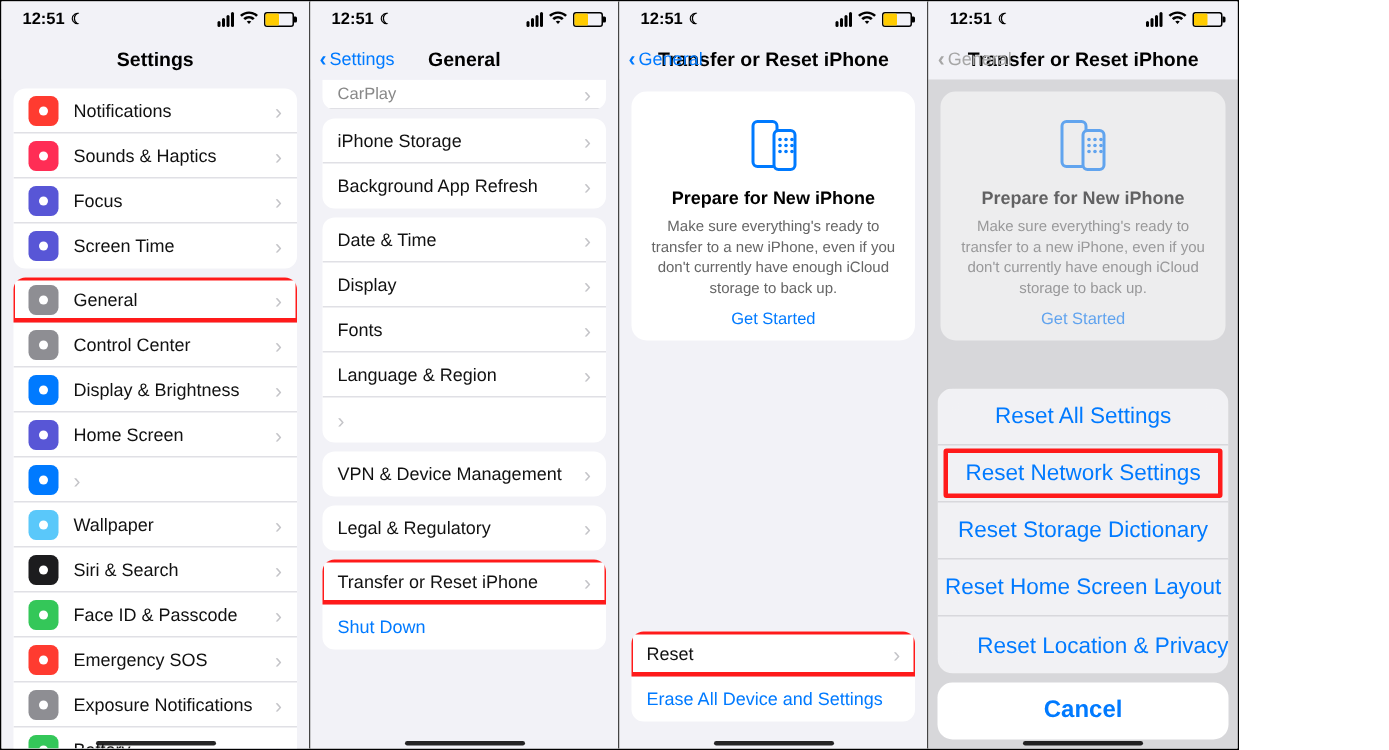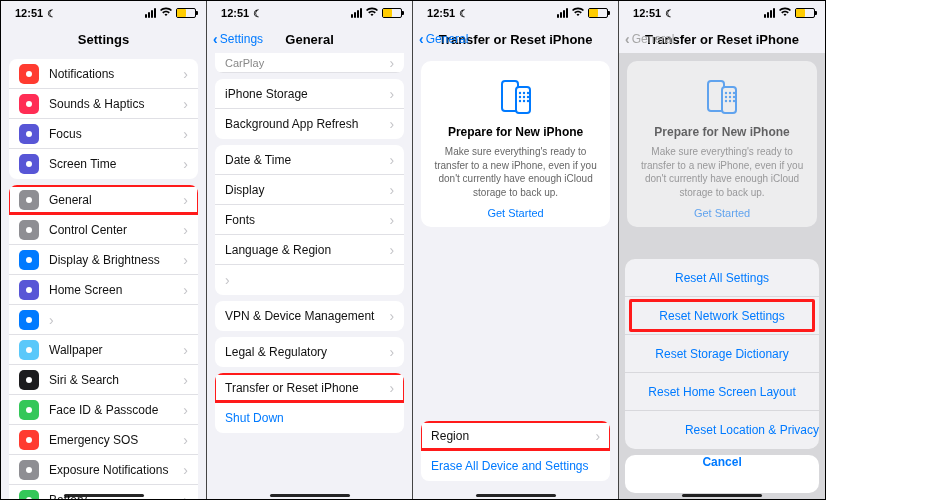--- a/index.html
+++ b/index.html
@@ -46,23 +46,23 @@
   .hl { position:absolute; border:3px solid #ff1a1a; border-radius:2px; pointer-events:none; }
 
   .card { background:#fff; margin:8px 8px; border-radius:10px; padding:12px 10px 8px; text-align:center; }
   .card .ico { display:block; margin: 4px auto 8px; }
   .card h3 { font-size:12px; font-weight:600; margin-bottom:6px; }
   .card p { font-size:10px; color:#666; line-height:1.35; margin-bottom:8px; }
   .card .cta { color:#007aff; font-size:11px; font-weight:500; }
 
   .action-sheet { position:absolute; left:0; right:0; bottom:0; padding:6px; }
   .sheet-group { background:#f4f4f6e6; backdrop-filter: blur(6px); border-radius:10px; overflow:hidden; margin-bottom:6px; }
-  .sheet-item { height:38px; display:flex; align-items:center; justify-content:center; font-size:12px; color:#007aff; border-bottom:0.5px solid #d8d8dc; position:relative; }
+  .sheet-item { height:38px; display:flex; align-items:center; justify-content:center; font-size:15px; color:#007aff; border-bottom:0.5px solid #d8d8dc; position:relative; }
   .sheet-item:last-child { border-bottom:none;justify-content:flex-end; }
-  .cancel-btn { background:#fff; border-radius:10px; height:38px; display:flex; align-items:flex-start; justify-content:center; font-size:12px; font-weight:600; color:#007aff; }
+  .cancel-btn { background:#fff; border-radius:10px; height:38px; display:flex; align-items:center; justify-content:center; font-size:16px; font-weight:600; color:#007aff; }
 
   .home-ind { position:absolute; bottom:2px; left:50%; transform:translateX(-50%); width:80px; height:3px; background:#000; border-radius:2px; opacity:.85; }
 
   .dimmed { background:rgba(120,120,120,0.22); }
   .faded-card { opacity:.55; }
 
   .ic-red{background:#ff3b30}.ic-pink{background:#ff2d55}.ic-purple{background:#5856d6}
   .ic-gray{background:#8e8e93}.ic-blue{background:#007aff}.ic-green{background:#34c759}
   .ic-black{background:#1c1c1e}.ic-teal{background:#5ac8fa}
 </style>
@@ -404,21 +404,21 @@
               <circle cx="34" cy="24" r="1.2"></circle>
             </g>
   </svg>
     <h3>Prepare for New iPhone</h3>
     <p>Make sure everything's ready to transfer to a new iPhone, even if you don't currently have enough iCloud storage to back up.</p>
     <div class="cta">Get Started</div>
   </div>
     <div style="flex:1"></div>
     <div class="group" style="margin-bottom:18px">
           <div class="row ">
-    <span class="label">Region</span>
+    <span class="label">Reset</span>
     <span class="chev">›</span>
     <span class="hl" style="left:-2px;right:-2px;top:-1px;bottom:-1px"></span>
   </div>
           <div class="row link">
     <span class="label">Erase All Device and Settings</span>
 
   </div>
         </div>
   </div>
   <div class="home-ind"></div>

